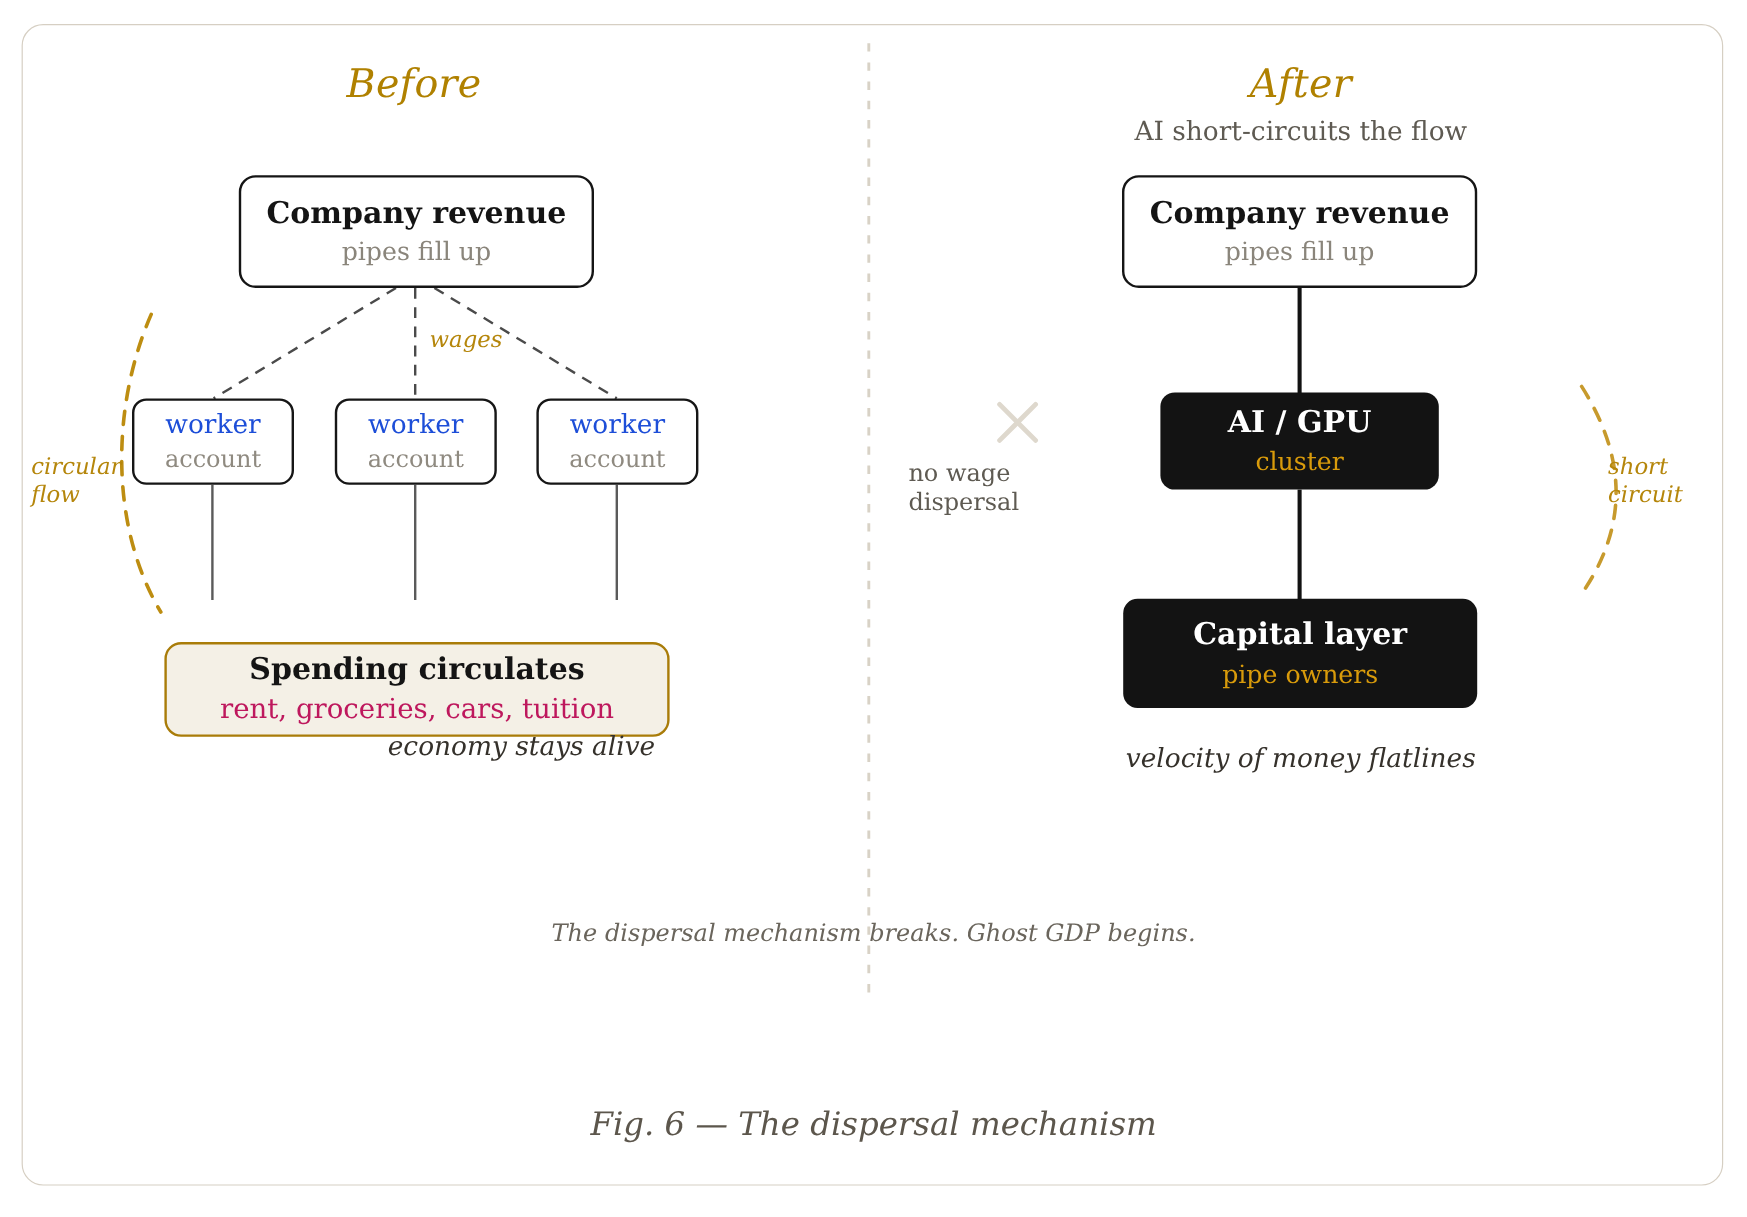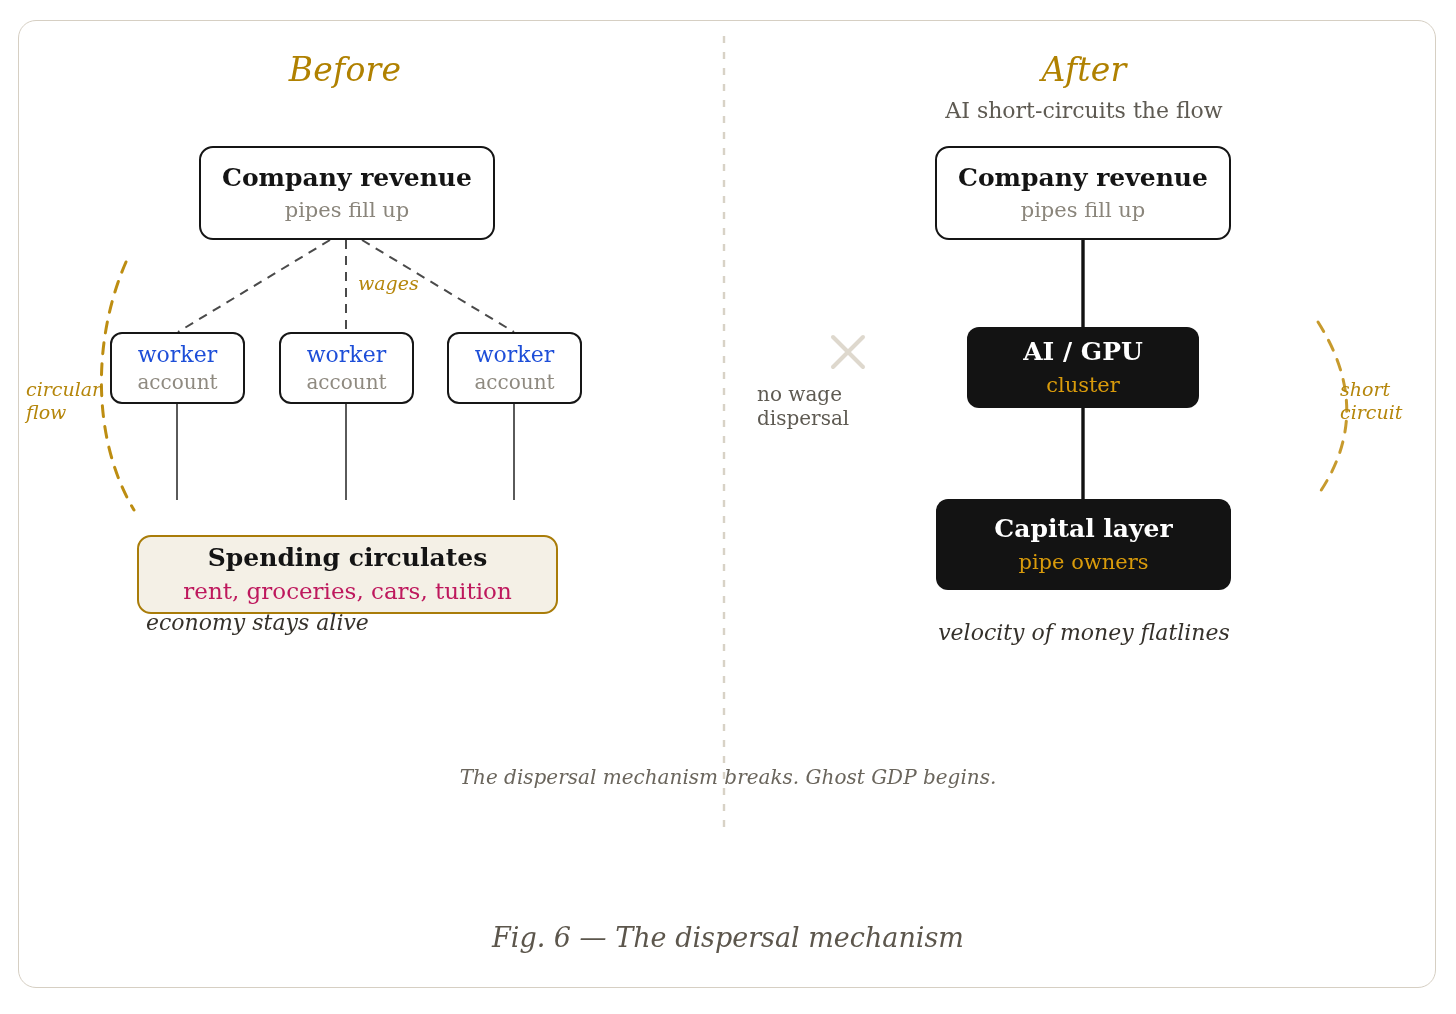--- a/index.html
+++ b/index.html
@@ -134,21 +134,21 @@
   }
   .label.muted {
     color: #5e5a52;
     font-size: 20px;
     text-align: left;
   }
   #wages-label    { left: 358px; top: 272px; }
   #circular-label { left: 26px;  top: 378px; width: 90px; }
   #short-label    { left: 1340px; top: 378px; width: 90px; }
 
-  #economy-note  { left: 146px; top: 610px; width: 400px; text-align: left; }
+  #economy-note  { left: 146px; top: 610px; width: 400px; text-align: right; }
   #velocity-note { left: 884px; top: 620px; width: 400px; text-align: center; }
 
   #nowage-label  { left: 757px; top: 382px; width: 170px; }
 
   
   #no-wage-x {
     position: absolute;
     left: 828px;
     top: 332px;
     width: 40px;

